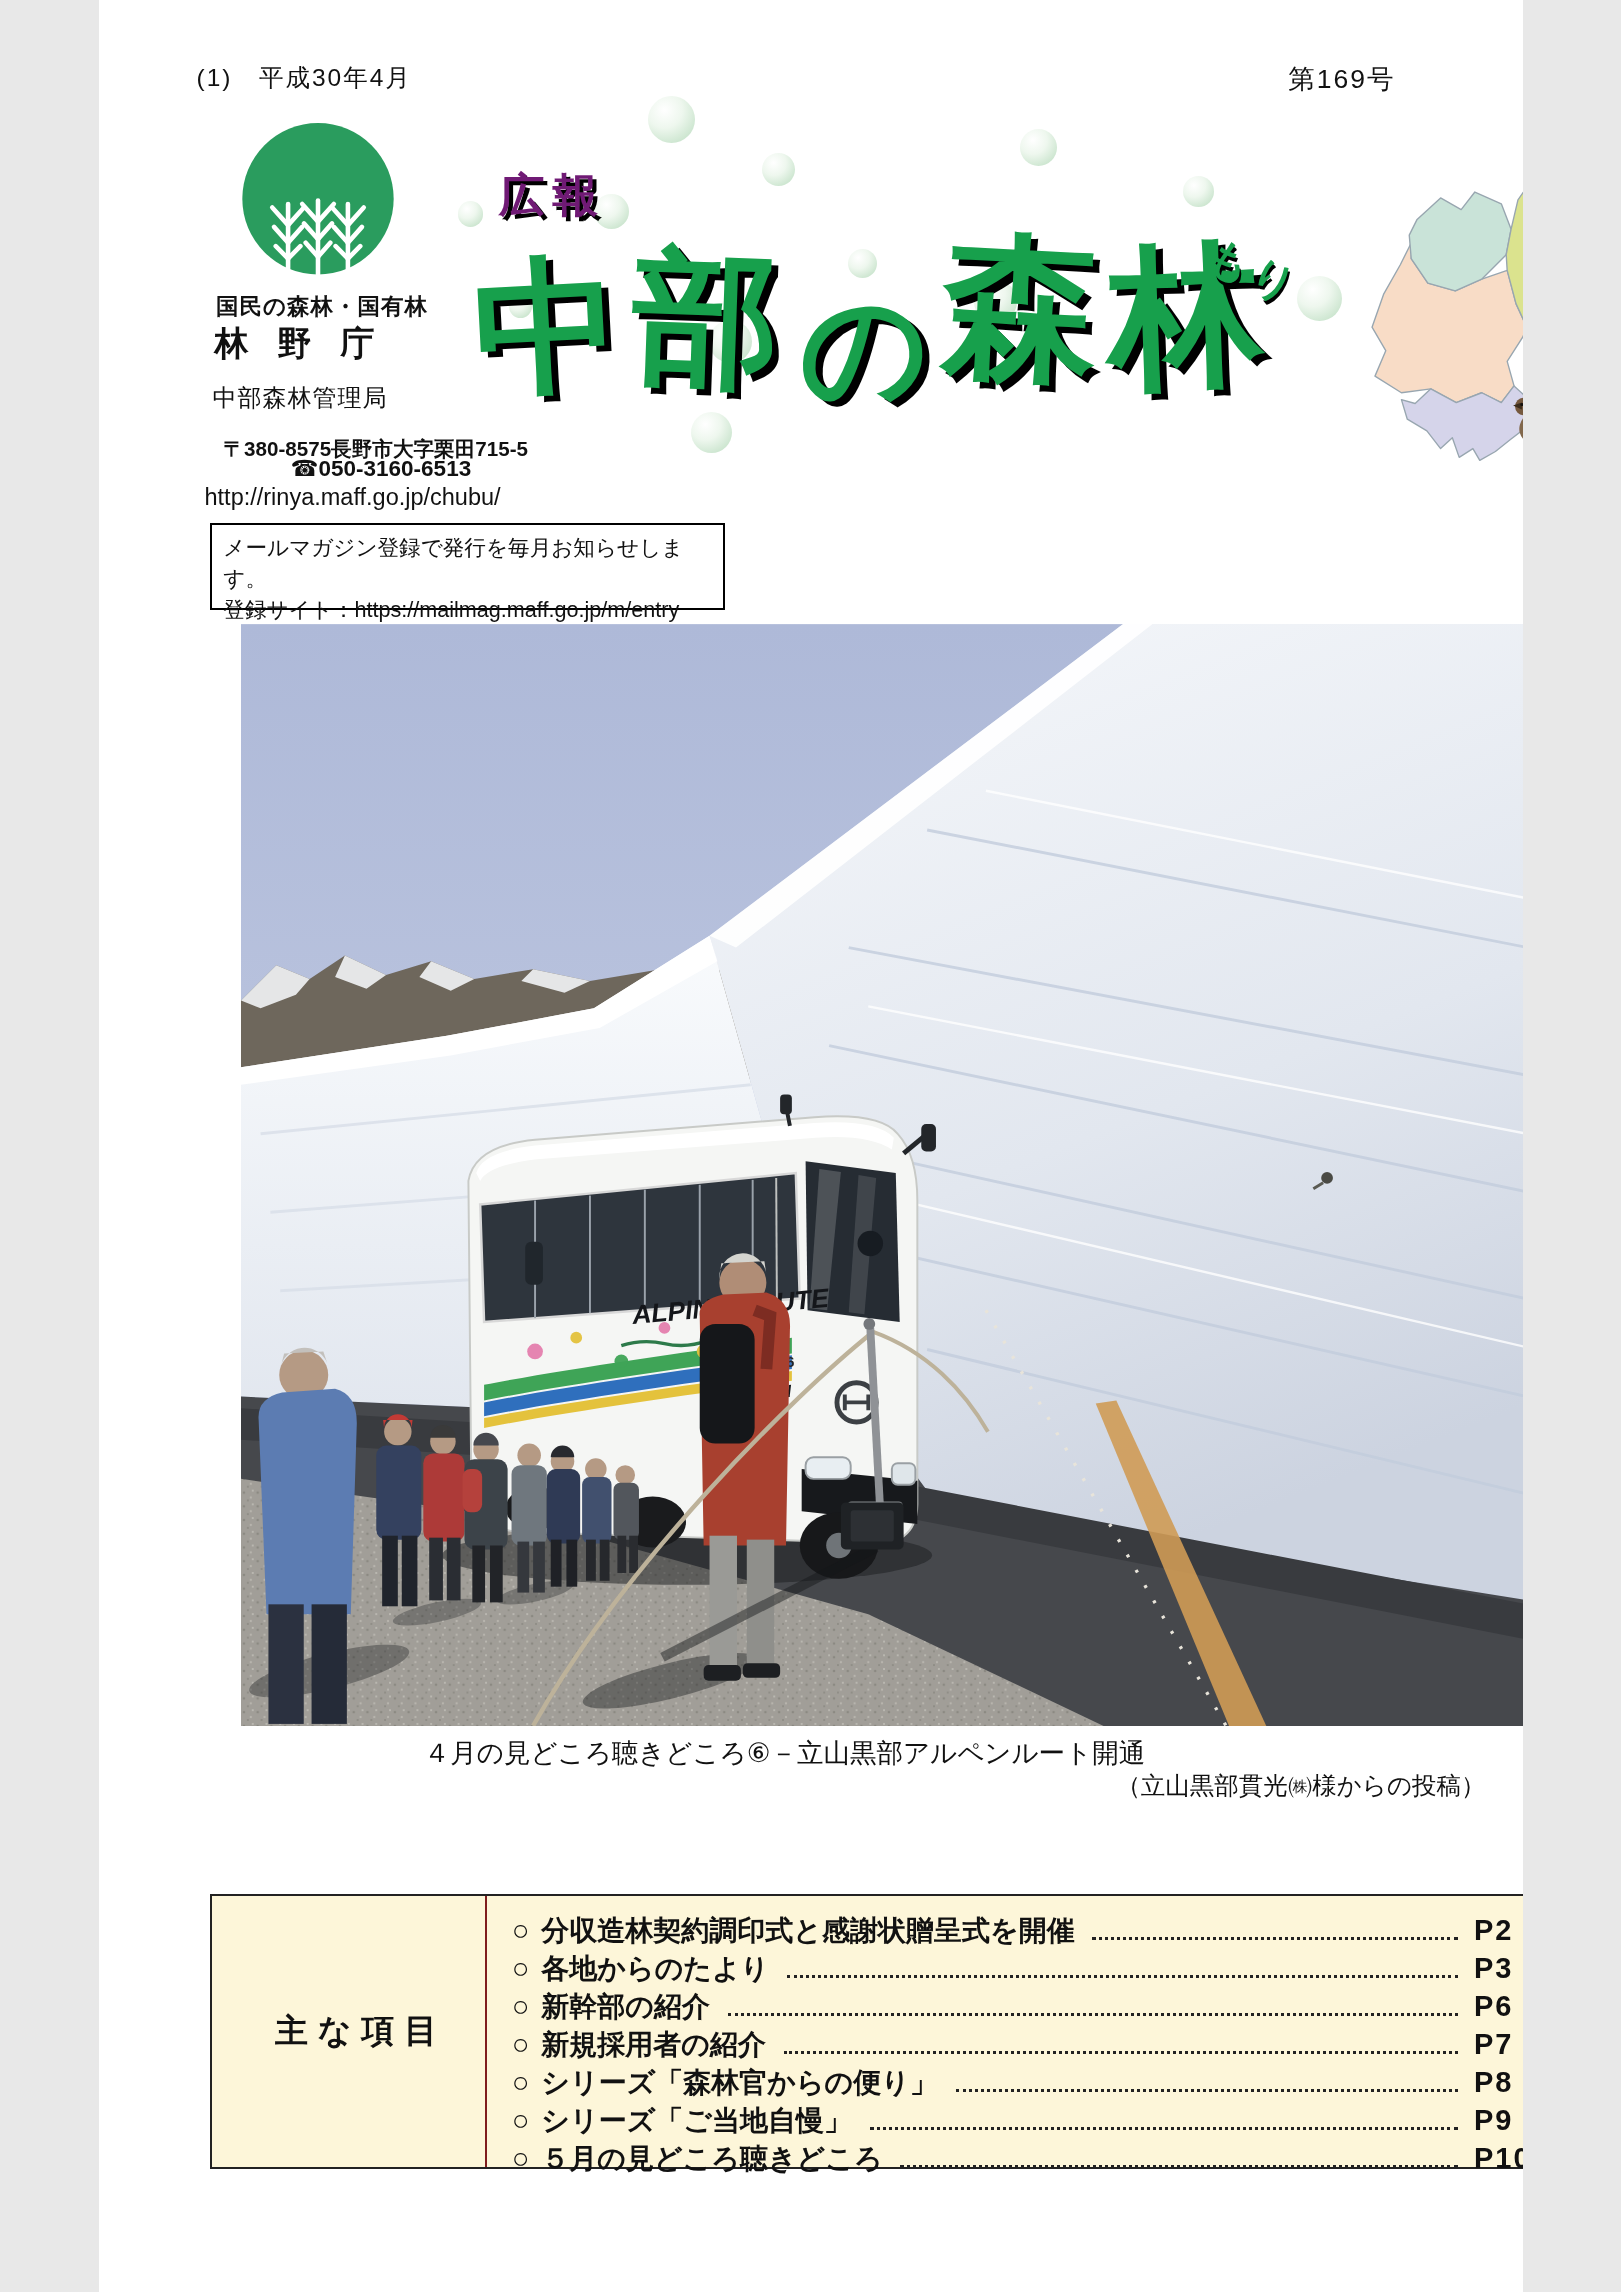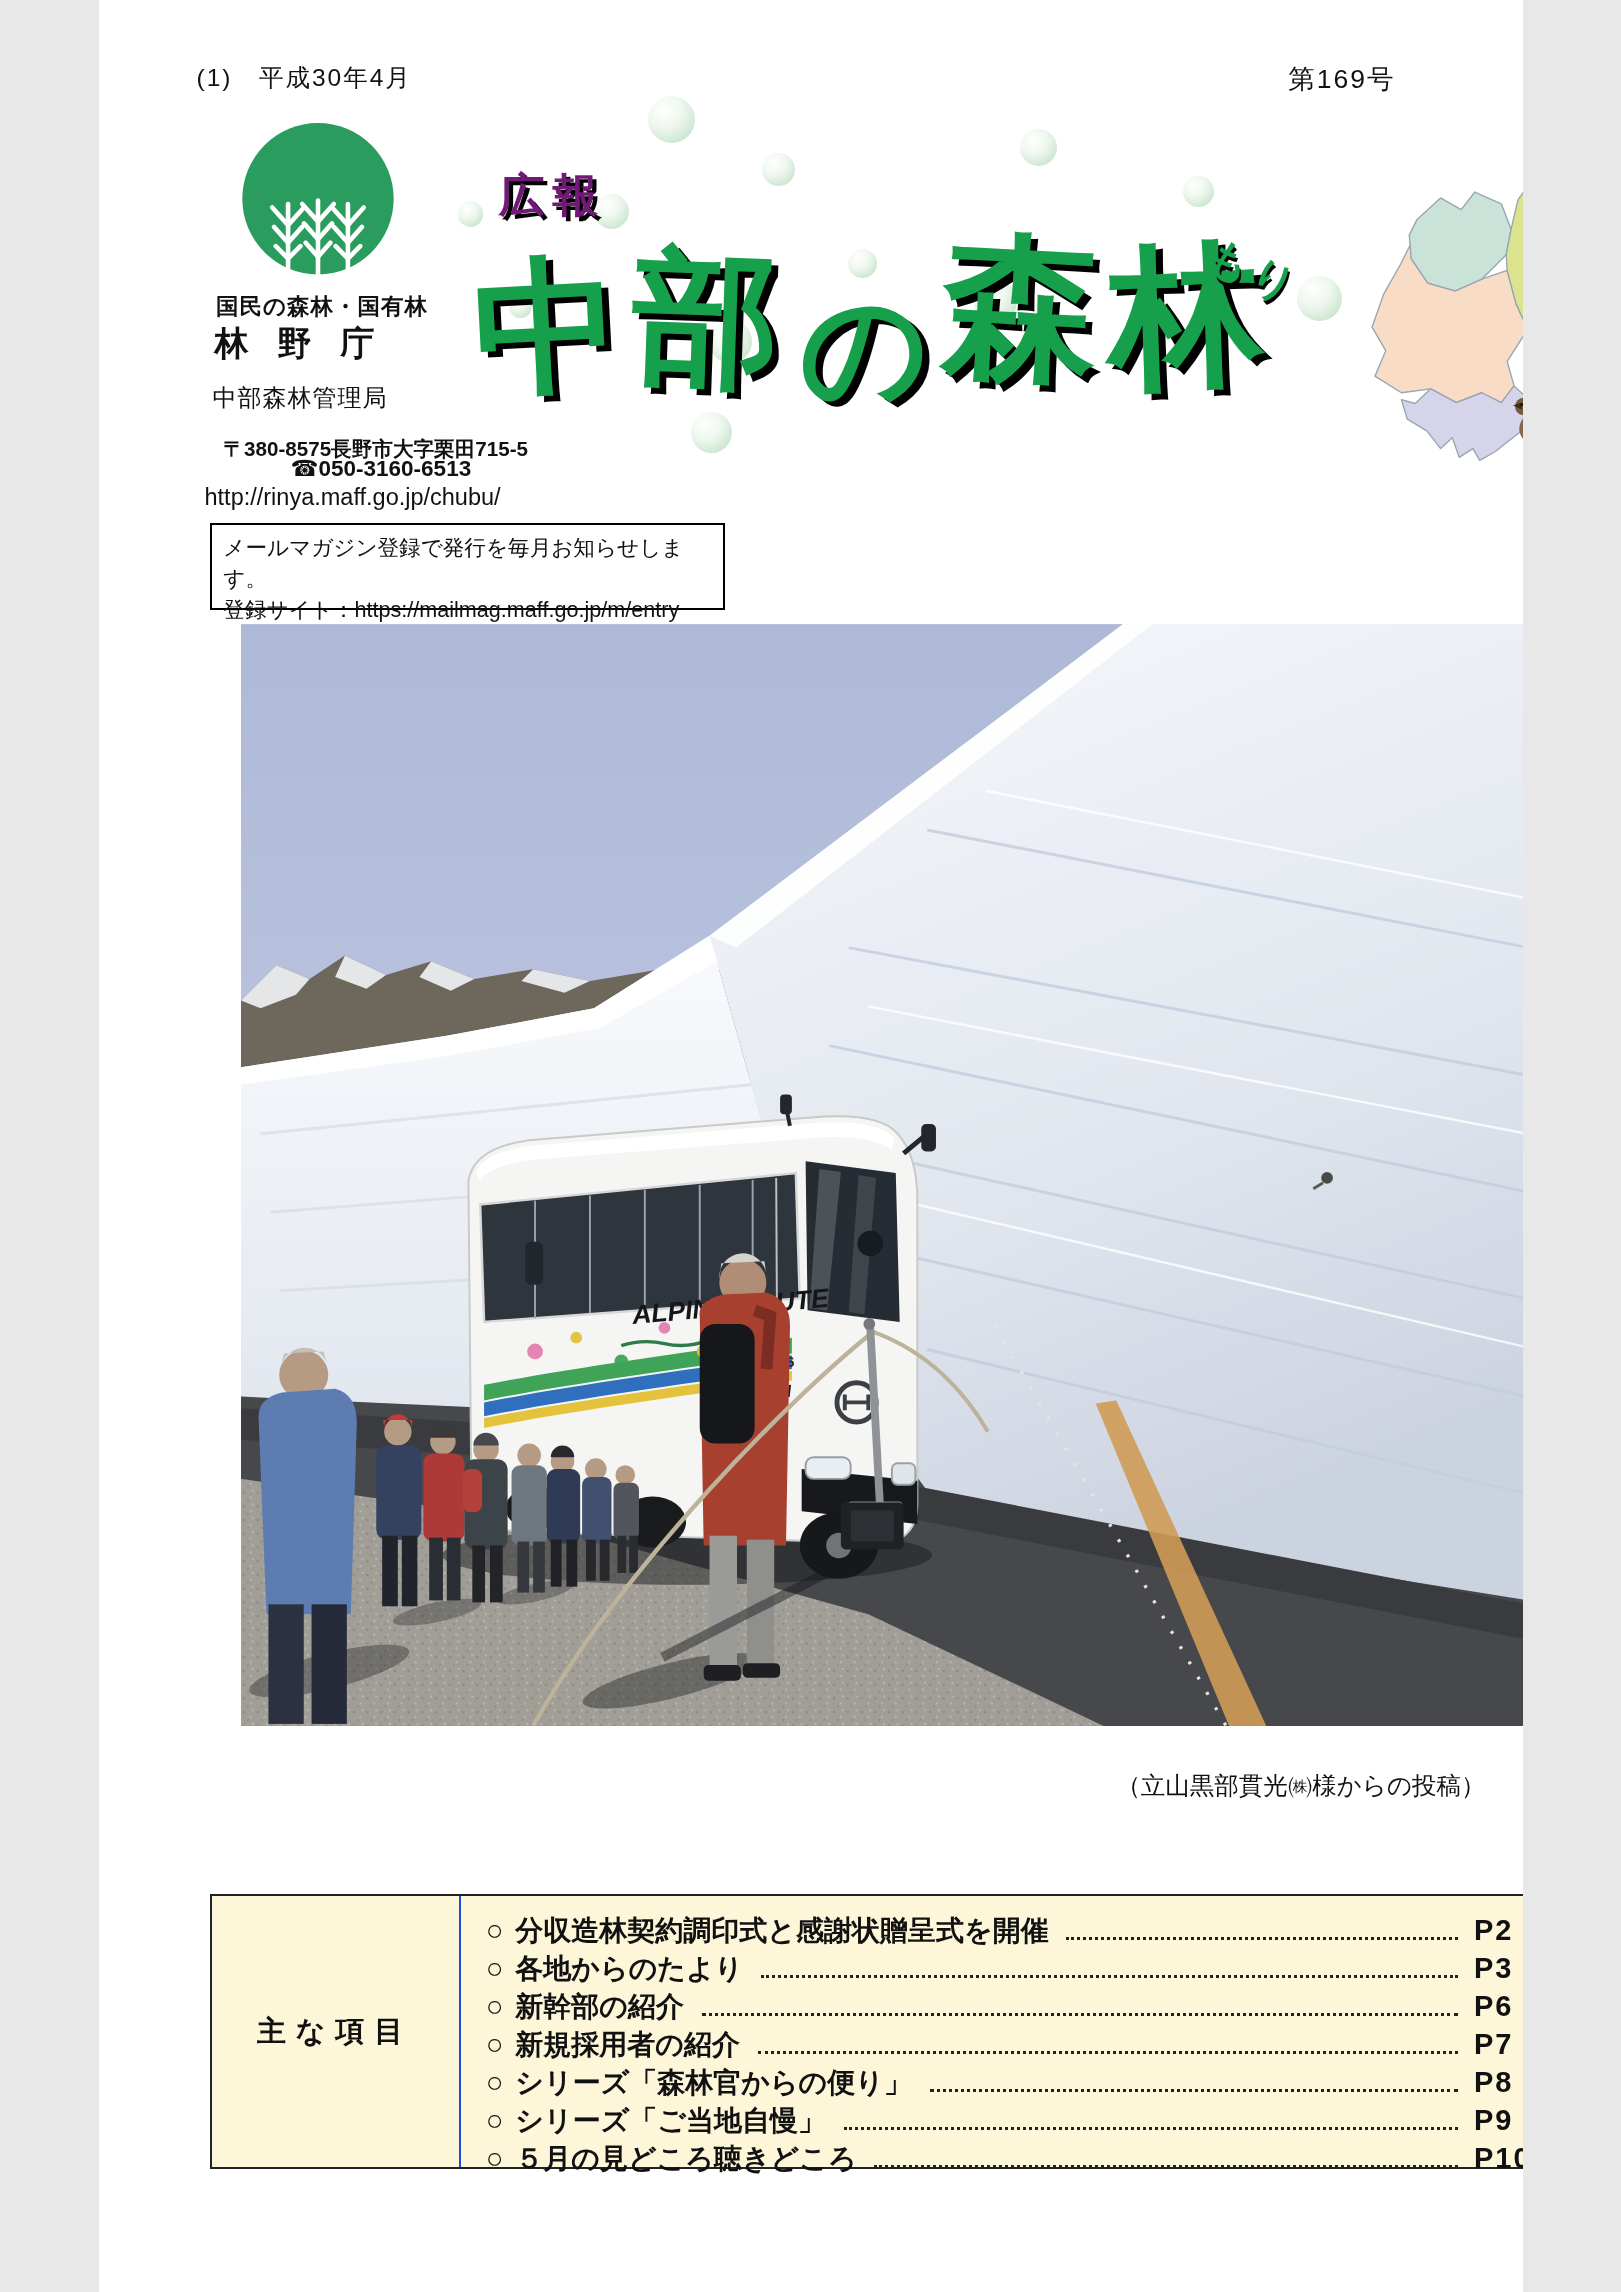--- a/index.html
+++ b/index.html
@@ -39,22 +39,22 @@
   .mailbox{position:absolute;left:111px;top:523px;width:488px;height:69px;border:2px solid #000;
            padding:6.9px 11.8px;box-sizing:content-box;}
   .mailbox div{font-size:21.6px;line-height:1.45;}
   
   .photo-svg{position:absolute;left:142px;top:624px;width:1337px;height:1102px;display:block;}
   .cap1{position:absolute;left:142px;top:1735px;width:1088px;text-align:center;font-size:26.5px;font-weight:500;}
   .cap2{position:absolute;left:142px;top:1769px;width:1245px;text-align:right;font-size:24.5px;}
   
   .toc{position:absolute;left:111px;top:1894px;width:1365px;height:275px;border:2px solid #222;
        background:#fdf6d9;display:flex;box-sizing:border-box;}
-  .toc-left{width:247px;border-right:2px solid #1d4ed8;display:flex;align-items:center;justify-content:center;
-            font-size:29px;font-weight:700;letter-spacing:9.8px;}
+  .toc-left{width:247px;border-right:2px solid #7f1d1d;display:flex;align-items:center;justify-content:center;
+            font-size:33px;font-weight:700;letter-spacing:9.8px;margin-left:26px;}
   .toc-right{flex:1;display:flex;flex-direction:column;justify-content:space-between;
              padding:15.7px 25.5px 15.7px 25.5px;}
   .toc-row{display:flex;align-items:baseline;font-size:28px;font-weight:600;}
   .toc-row .circ{font-size:29px;margin-right:11.8px;font-weight:400;}
   .toc-row .leader{flex:1;border-bottom:3.9px dotted #222;height:19.6px;margin:0 15.7px 0 17.6px;}
   .toc-row .pg{width:73px;font-size:29px;font-weight:600;letter-spacing:2px;}
 </style>
 </head>
 <body>
 
@@ -350,20 +350,21 @@
       <path d="M648,942 L430,1054" stroke="rgba(20,22,25,0.45)" stroke-width="10"></path>
       <path d="M645,722 C560,790 390,960 298,1124" stroke="#bdb29a" stroke-width="4.5" fill="none"></path>
       <path d="M645,722 C700,742 738,782 762,824" stroke="#bdb29a" stroke-width="4" fill="none"></path>
       <line x1="642" y1="718" x2="652" y2="902" stroke="#8f9296" stroke-width="8"></line>
       <circle cx="641" cy="714" r="6" fill="#74777b"></circle>
       <rect x="612" y="896" width="64" height="48" rx="5" fill="#1f2225"></rect>
       <rect x="622" y="904" width="44" height="32" rx="3" fill="#2d3034"></rect>
     </g>
   </svg>
 
+  <div class="cap1">４月の見どころ聴きどころ⑥－立山黒部アルペンルート開通</div>
   <div class="cap2">（立山黒部貫光㈱様からの投稿）</div>
 
   <div class="toc">
     <div class="toc-left">主な項目</div>
     <div class="toc-right">
       <div class="toc-row">
         <span class="circ">○</span>
         <span class="lbl">分収造林契約調印式と感謝状贈呈式を開催</span>
         <span class="leader"></span>
         <span class="pg">P2</span>

